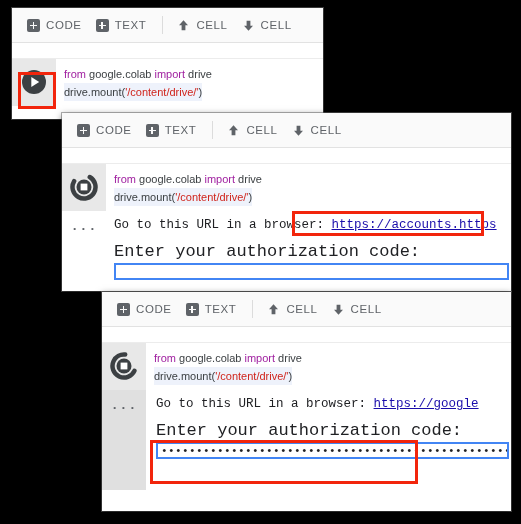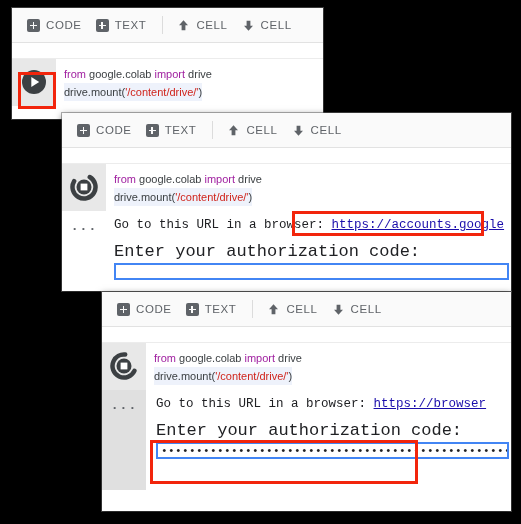--- a/index.html
+++ b/index.html
@@ -251,21 +251,21 @@
       </div>
       <div class="codebody">
         <pre class="code"><span class="k-kw">from</span><span class="k-pl"> google.colab </span><span class="k-kw">import</span><span class="k-pl"> drive</span>
 <span class="code-ln2"><span class="k-pl">drive.mount(</span><span class="k-str">'/content/drive/'</span><span class="k-pl">)</span></span></pre>
       </div>
     </div>
 
     <div class="outrow">
       <div class="out-gutter white">...</div>
       <div class="outbody">
-        <div class="outline"><span>Go to this URL in a browser: </span><a class="urlink" href="#">https://accounts.google</a></div>
+        <div class="outline"><span>Go to this URL in a browser: </span><a class="urlink" href="#">https://accounts.https</a></div>
         <div style="height:9px"></div>
         <div class="prompt-line">Enter your authorization code:</div>
         <div class="authbox" style="margin-right:2px;"></div>
       </div>
     </div>
 
   </div>
   <div class="redbox rb2"></div>
 
   <div class="panel p3">
@@ -312,21 +312,21 @@
       </div>
       <div class="codebody">
         <pre class="code"><span class="k-kw">from</span><span class="k-pl"> google.colab </span><span class="k-kw">import</span><span class="k-pl"> drive</span>
 <span class="code-ln2"><span class="k-pl">drive.mount(</span><span class="k-str">'/content/drive/'</span><span class="k-pl">)</span></span></pre>
       </div>
     </div>
 
     <div class="outrow" style="min-height:100px;">
       <div class="out-gutter gray">...</div>
       <div class="outbody" style="padding-left:10px;">
-        <div class="outline"><span>Go to this URL in a browser: </span><a class="urlink" href="#">https://browser</a></div>
+        <div class="outline"><span>Go to this URL in a browser: </span><a class="urlink" href="#">https://google</a></div>
         <div style="height:9px"></div>
         <div class="prompt-line">Enter your authorization code:</div>
         <div class="authbox" style="margin-right:2px;">••••••••••••••••••••••••••••••••••••••••••••••••••••••••••••</div>
       </div>
     </div>
 
   </div>
   <div class="redbox rb3"></div>
 
 </div>

